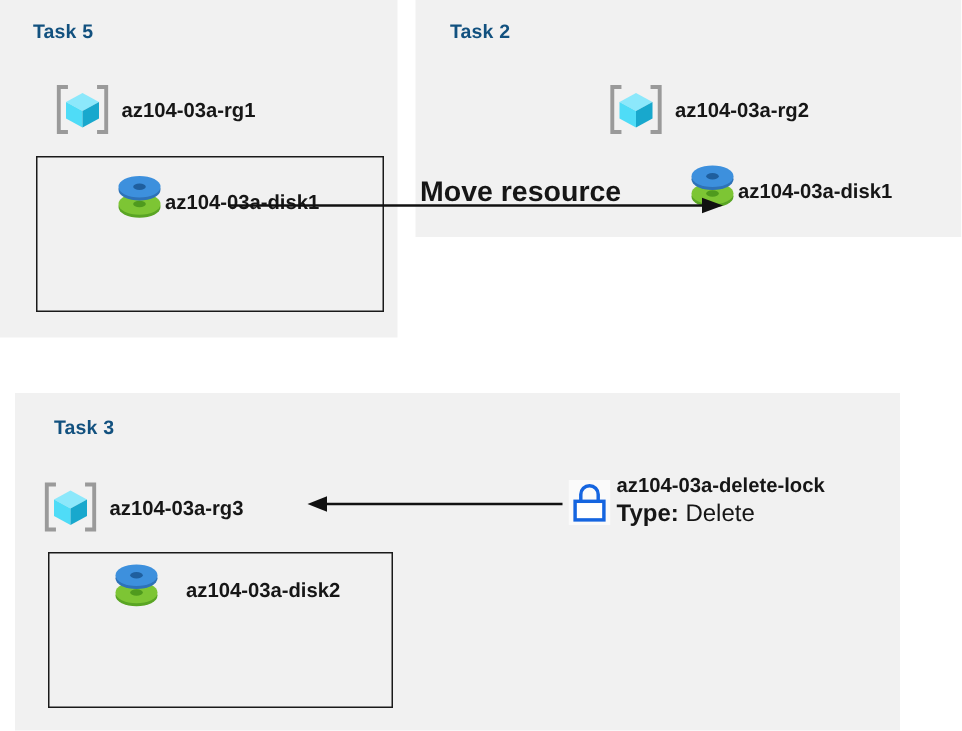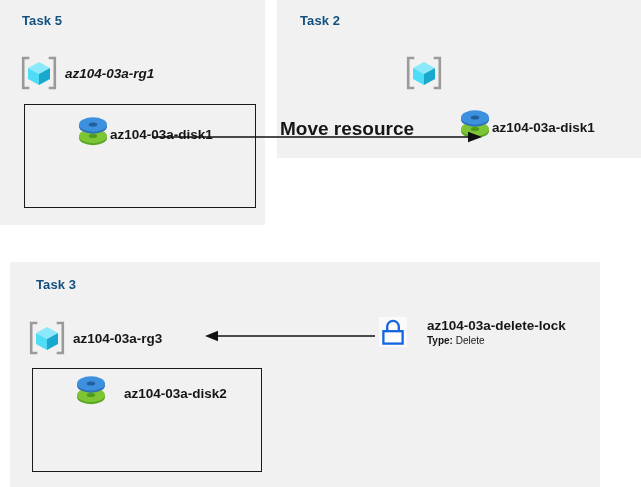--- a/index.html
+++ b/index.html
@@ -56,21 +56,21 @@
   #box-task3 { left: 22px;  top: 106px; width: 230px; height: 104px; }
 
   
   .rg-row {
     position: absolute;
     display: flex;
     align-items: center;
     gap: 7px;
     white-space: nowrap;
   }
-  #rg-row-1 { left: 20px;  top: 55px; font-style: italic; }
+  #rg-row-1 { left: 36px;  top: 55px; }
   #rg-row-2 { left: 405px; top: 55px; }
   #rg-row-3 { left: 28px;  top: 320px; }
 
   .rg-label {
     font-size: 13.5px;
     font-weight: bold;
     color: #161616;
   }
 
   .rg-icon { width: 38px; height: 36px; display: block; }
@@ -95,32 +95,32 @@
     font-weight: bold;
     color: #161616;
   }
 
   
   #lock-block {
     position: absolute;
     left: 379px;
     top: 316px;
     display: flex;
-    align-items: flex-end;
-    gap: 20px;
+    align-items: center;
+    gap: 4px;
     white-space: nowrap;
   }
   .lock-icon { width: 28px; height: 30px; display: block; margin-top: 1px; }
   .lock-text { display: flex; flex-direction: column; line-height: 1.25; }
   .lock-name {
     font-size: 13.5px;
     font-weight: bold;
     color: #161616;
   }
-  .lock-type-line { font-size: 10px; color: #161616; }
+  .lock-type-line { font-size: 16px; color: #161616; }
   .lock-type-key { font-weight: bold; }
   .lock-type-val { font-weight: normal; }
 
   
   .arrow-svg { position: absolute; overflow: visible; }
   #arrow-move  { left: 152px; top: 126px; width: 330px; height: 22px; }
   #arrow-lock  { left: 205px; top: 326px; width: 170px; height: 20px; }
 
   .edge-label {
     position: absolute;
@@ -177,20 +177,21 @@
   <div class="rg-row" id="rg-row-2">
     <span class="rg-icon-wrap">
       <svg class="rg-icon" viewBox="0 0 38 36" aria-hidden="true">
         <path d="M8 3 L3.2 3 L3.2 33 L8 33" fill="none" stroke="#9a9a9a" stroke-width="2.6" stroke-linecap="square"></path>
         <path d="M30 3 L34.8 3 L34.8 33 L30 33" fill="none" stroke="#9a9a9a" stroke-width="2.6" stroke-linecap="square"></path>
         <polygon points="19,7 30,13 19,19 8,13" fill="#8ce8fb"></polygon>
         <polygon points="8,13 19,19 19,30 8,24" fill="#4fdcf7"></polygon>
         <polygon points="30,13 30,24 19,30 19,19" fill="#18a8cd"></polygon>
       </svg>
     </span>
+    <span class="rg-label">az104-03a-rg2</span>
   </div>
 
   <div class="disk-group" id="disk-g-2">
     <span>
       <svg class="disk-icon" viewBox="0 0 34 36" aria-hidden="true">
         <ellipse cx="17" cy="24" rx="14" ry="7.2" fill="#5aa524"></ellipse>
         <ellipse cx="17" cy="22" rx="14" ry="7.2" fill="#7dc534"></ellipse>
         <ellipse cx="17" cy="22" rx="4.2" ry="2.1" fill="#4f9a1e"></ellipse>
         <ellipse cx="17" cy="12.5" rx="14" ry="7.2" fill="#2e72b8"></ellipse>
         <ellipse cx="17" cy="10.5" rx="14" ry="7.2" fill="#3d90dd"></ellipse>

